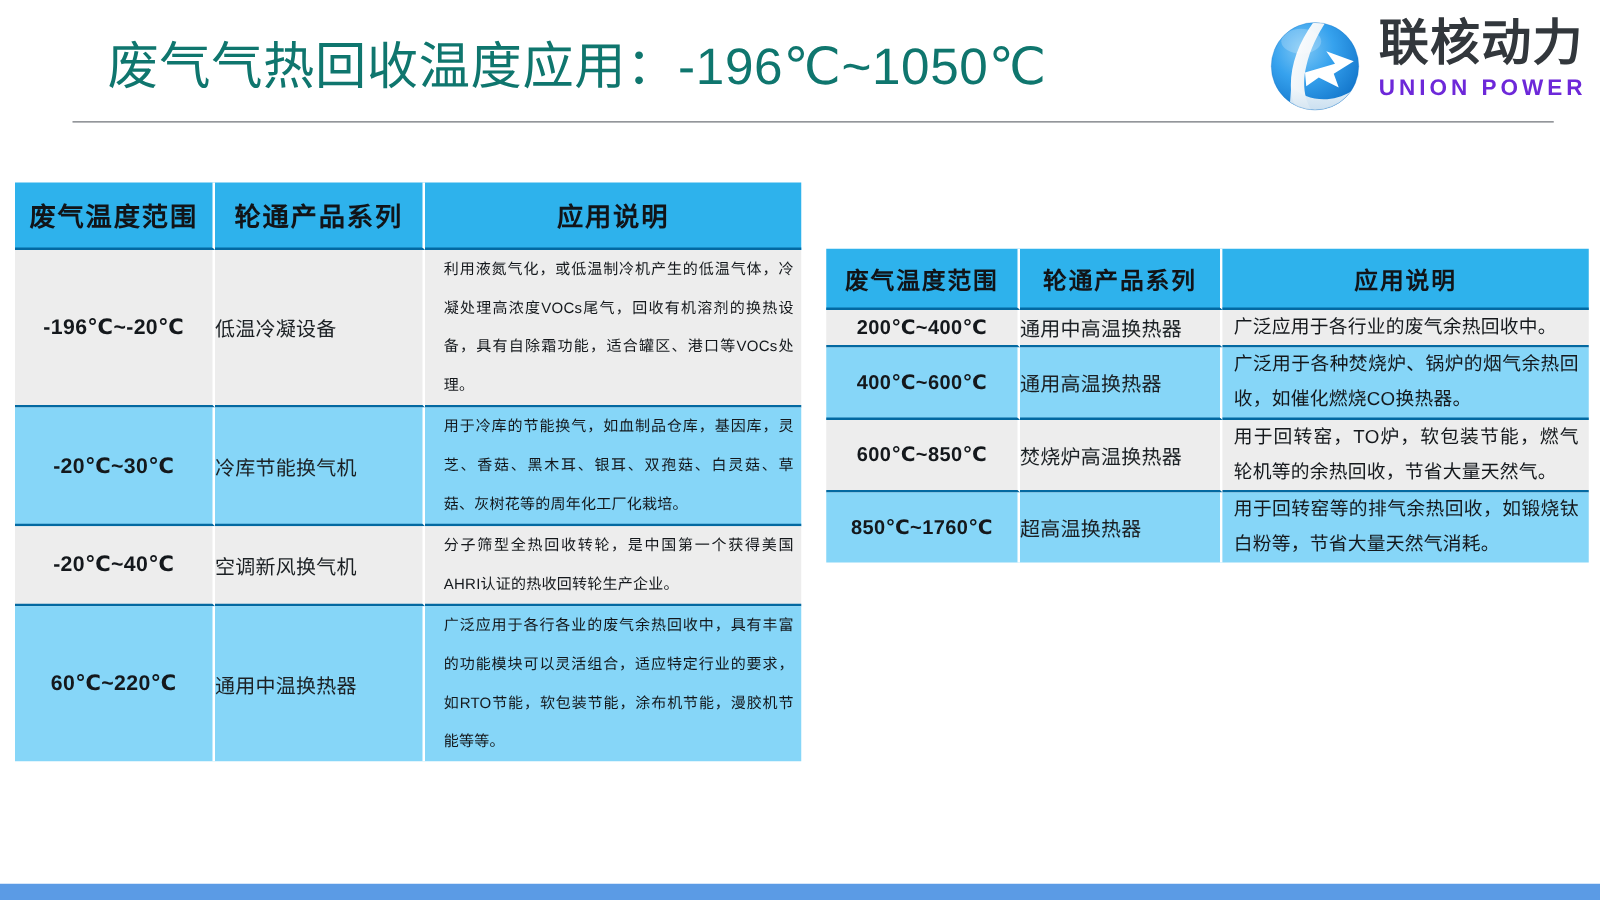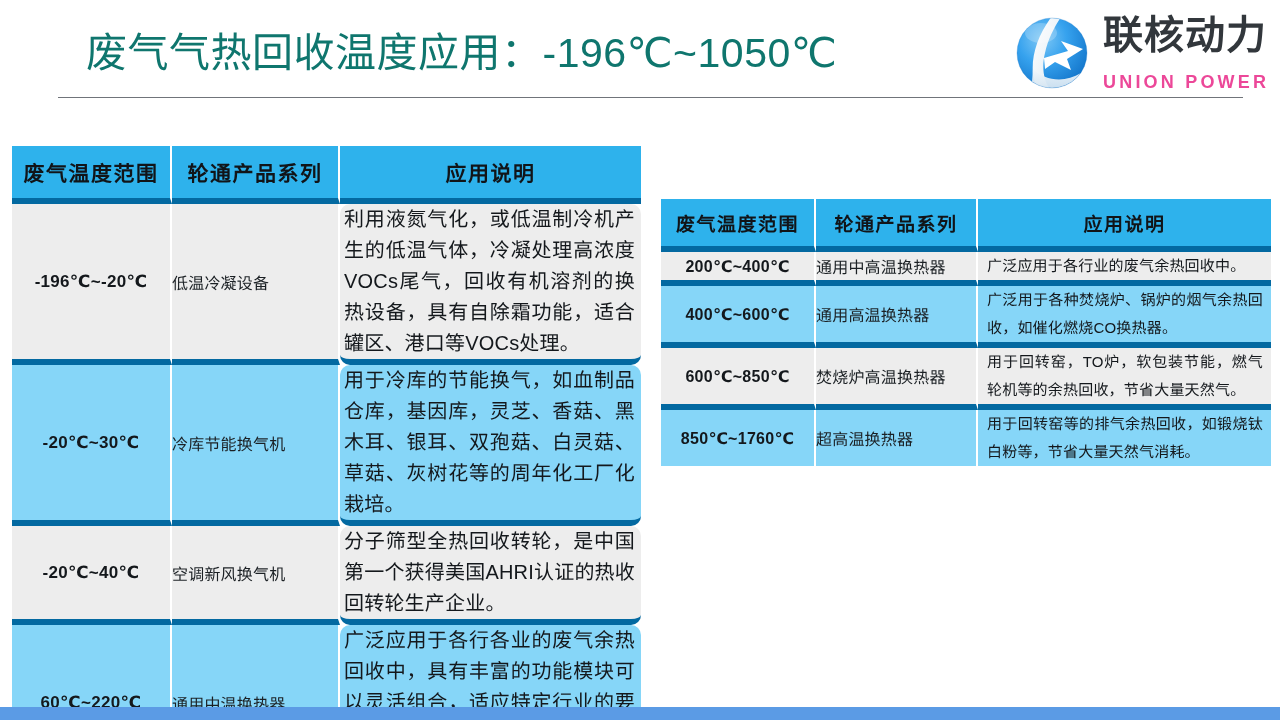--- a/index.html
+++ b/index.html
@@ -75,25 +75,25 @@
   }
   .logo-cn {
     font-size: 40px;
     line-height: 36px;
     font-weight: 700;
     color: #32373c;
     letter-spacing: 1px;
     white-space: nowrap;
   }
   .logo-en {
-    margin-top: 18px;
+    margin-top: 6px;
     font-size: 18px;
     line-height: 22px;
     font-weight: 700;
-    color: #ec4899;
+    color: #6d28d9;
     letter-spacing: 3.2px;
     white-space: nowrap;
   }
 
   
   .table {
     position: absolute;
     border-collapse: separate;
     border-spacing: 0;
     table-layout: fixed;
@@ -106,21 +106,21 @@
   .table-right {
     left: 661px;
     top: 199px;
     width: 610px;
   }
 
   .table td, .table th {
     padding: 0;
     vertical-align: middle;
     border-right: 2px solid #ffffff;
-    border-bottom: 6px solid #0369a1;
+    border-bottom: 2px solid #0369a1;
   }
   .table td:last-child, .table th:last-child {
     border-right: none;
   }
   .table tr:last-child td {
     border-bottom: none;
   }
 
   
   .th {
@@ -160,21 +160,21 @@
   }
   .c-desc {
     text-align: justify;
     text-align-last: left;
     color: #14181c;
     letter-spacing: 0.2px;
   }
 
   .table-left .c-range { font-size: 17px; }
   .table-left .c-series { font-size: 16px; }
-  .table-left .c-desc { font-size: 20px; line-height: 31px; padding-left: 4px; padding-right: 6px; border-radius: 10px; }
+  .table-left .c-desc { font-size: 12px; line-height: 31px; padding-left: 15px; padding-right: 6px; }
 
   .table-right .c-range { font-size: 16px; }
   .table-right .c-series { font-size: 16px; }
   .table-right .c-desc { font-size: 15px; line-height: 28px; padding-left: 9px; padding-right: 8px; }
 
   
   .footer-bar {
     position: absolute;
     left: 0;
     bottom: 0;

